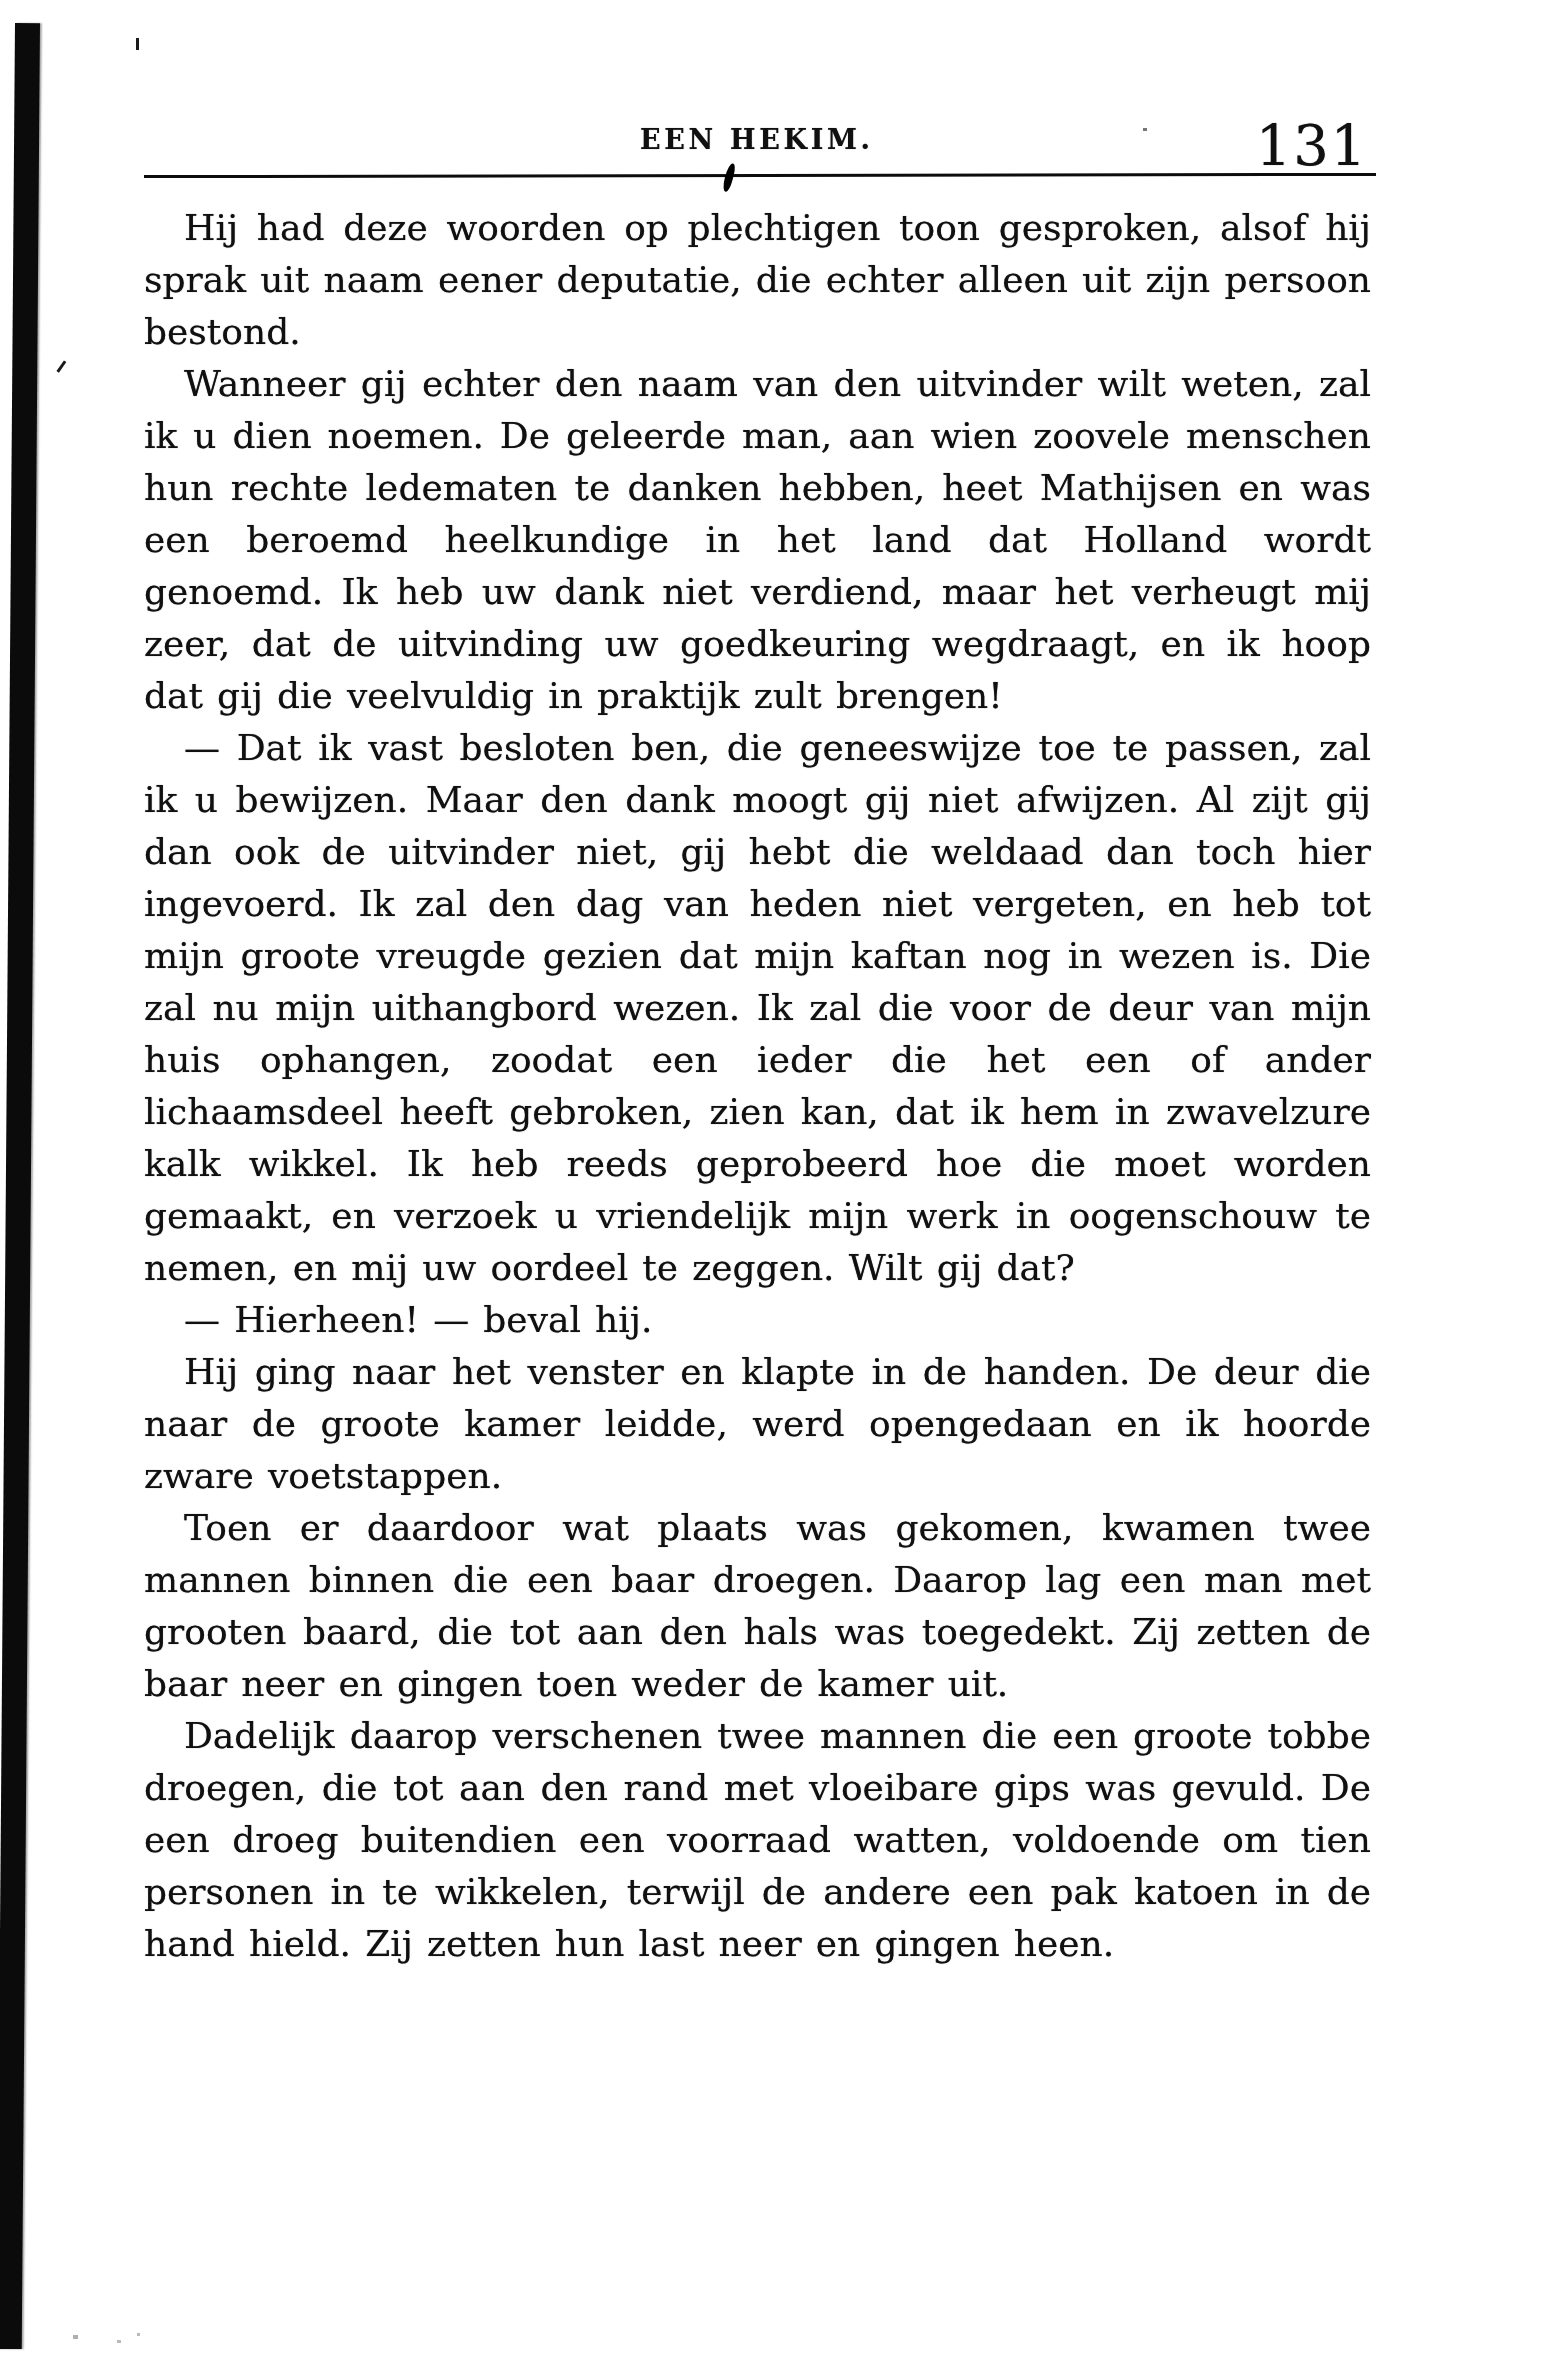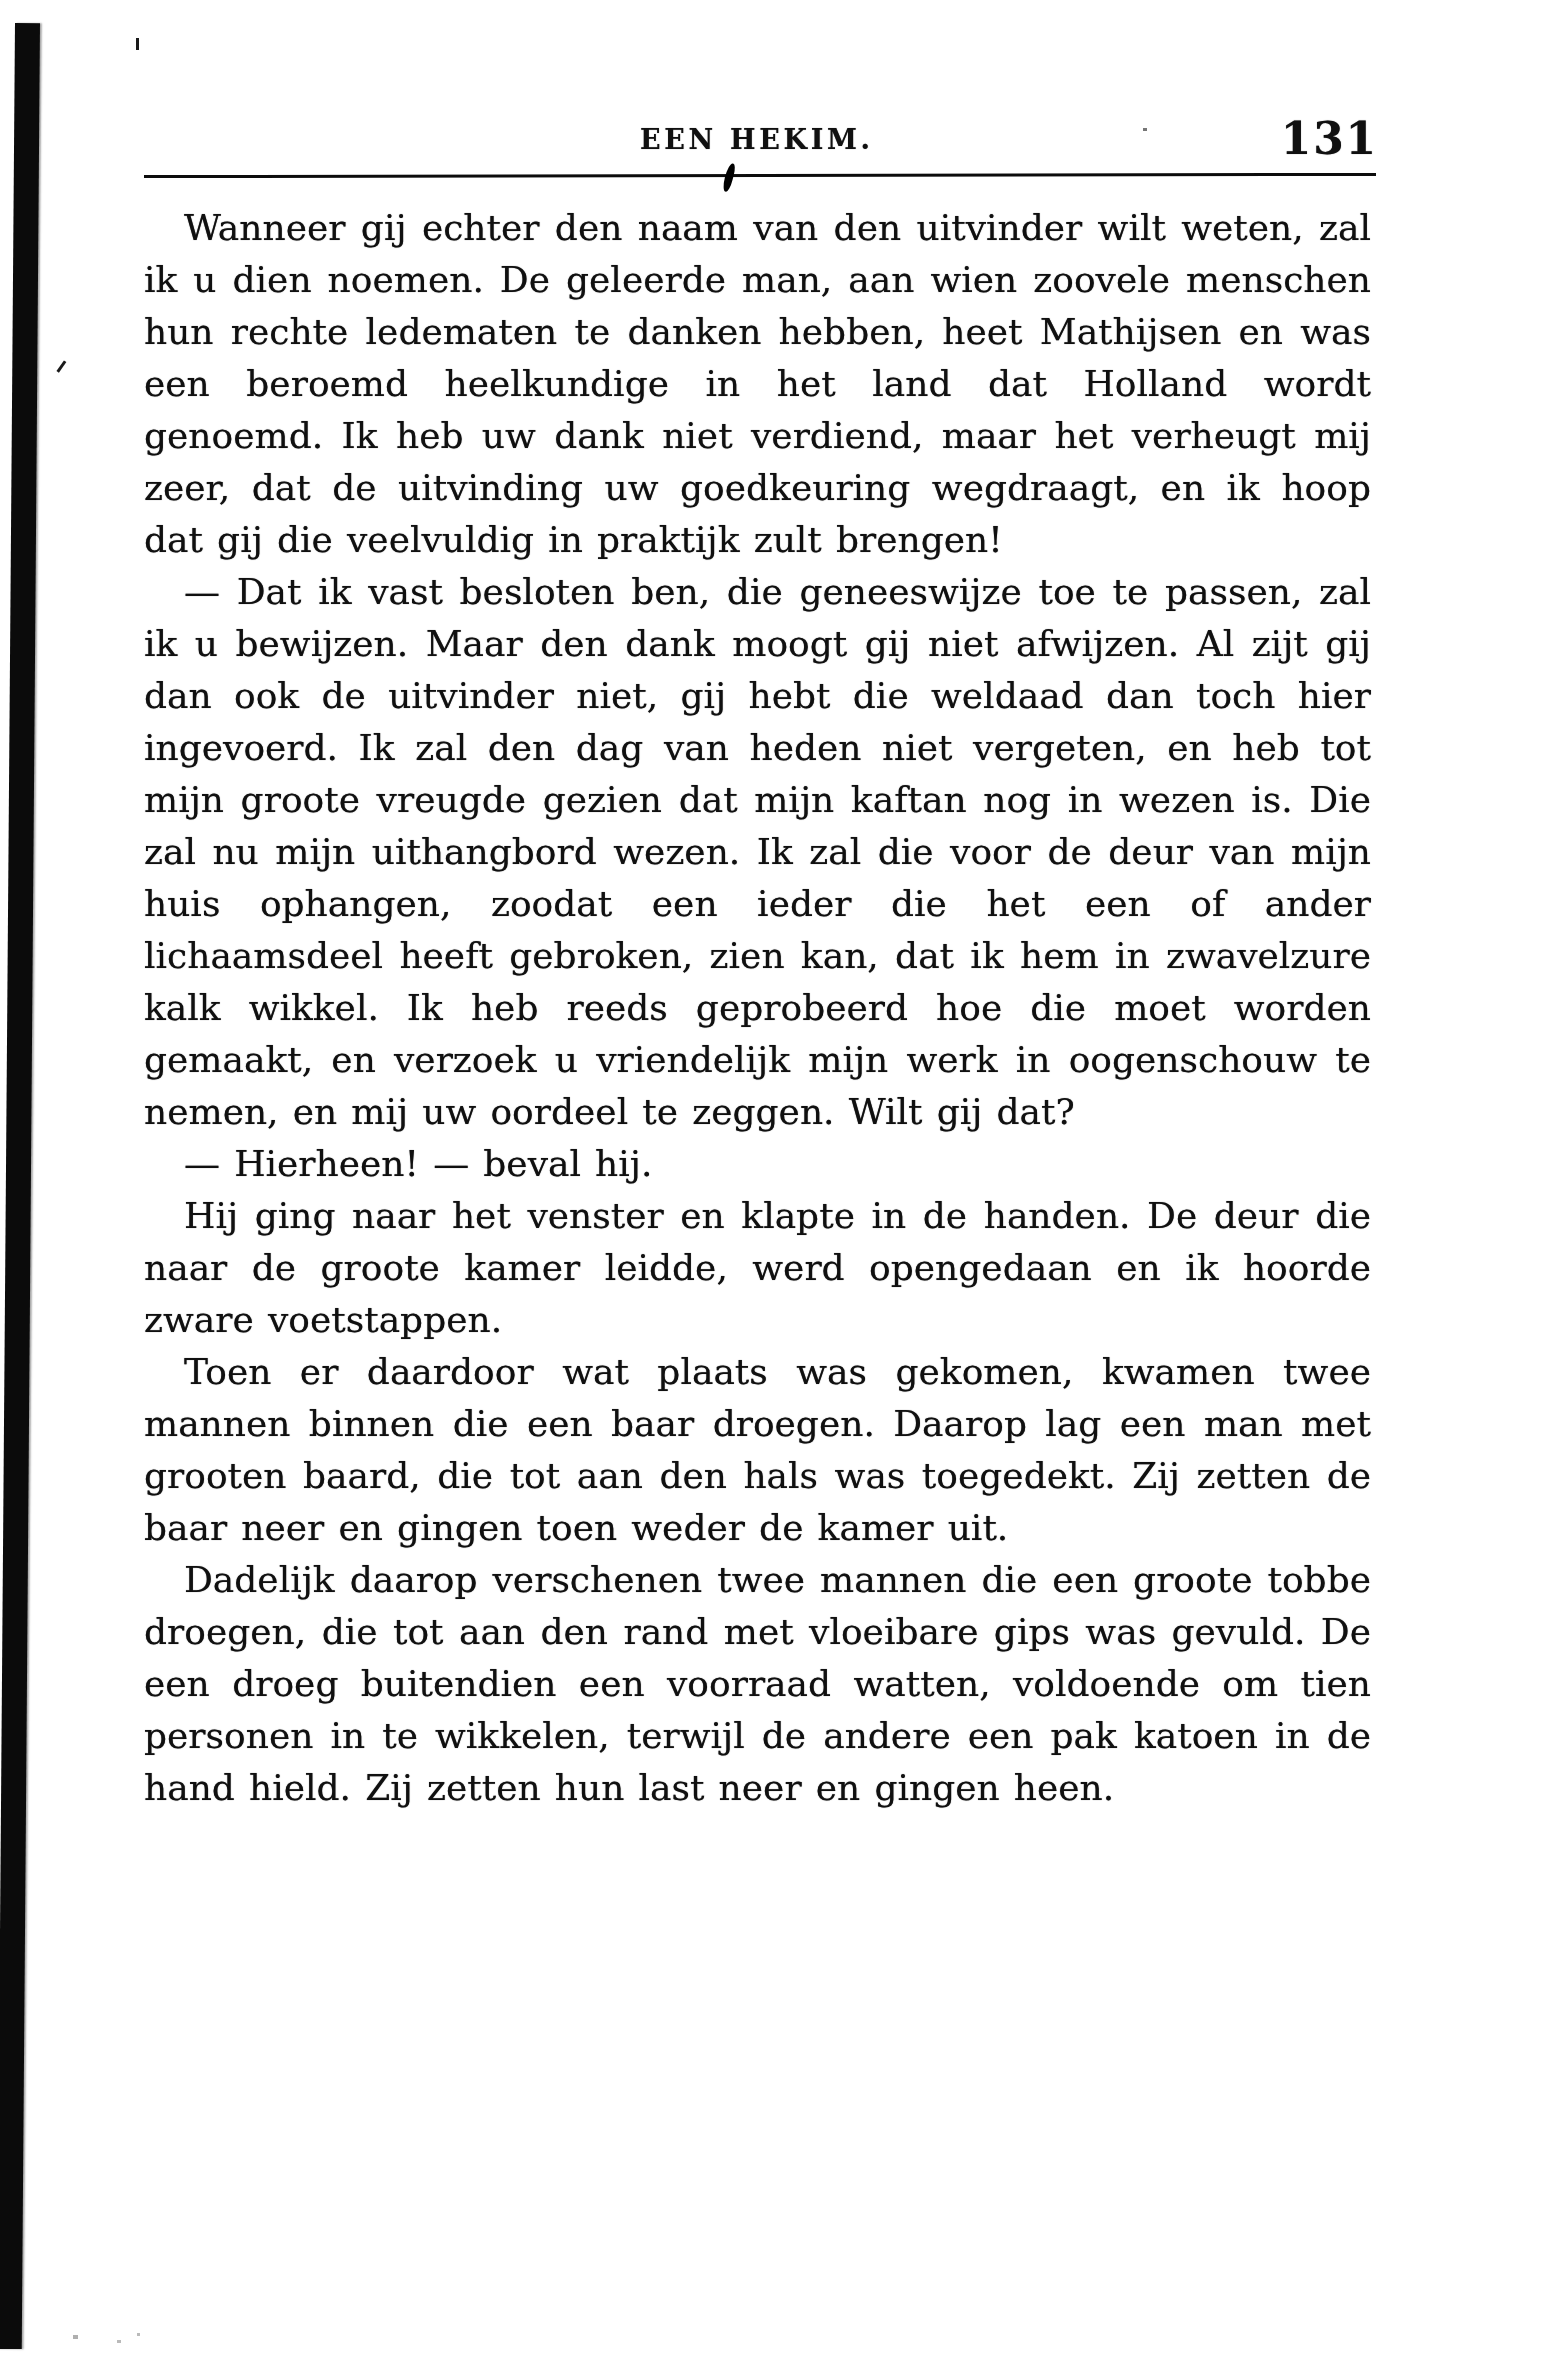--- a/index.html
+++ b/index.html
@@ -45,24 +45,24 @@
     left: 640px;
     top: 124px;
     font-size: 27px;
     font-weight: bold;
     letter-spacing: 3.7px;
     white-space: nowrap;
     text-shadow: 0 0 0.9px rgba(0,0,0,0.6);
   }
   .page-number {
     position: absolute;
-    right: 184px;
+    right: 194px;
     top: 113px;
-    font-size: 44px;
-    font-weight: bold;
+    font-size: 56px;
+    font-weight: normal;
     letter-spacing: 1.8px;
     text-shadow: 0 0 0.9px rgba(0,0,0,0.6);
   }
   .header-rule {
     position: absolute;
     left: 144px;
     top: 174px;
     width: 1232px;
     height: 2.7px;
     background: #0c0c0c;
@@ -110,20 +110,21 @@
 
   <span class="running-title">EEN HEKIM.</span>
 
   <span class="page-number">131</span>
 
   <div class="header-rule">
     <span class="ink-blot"></span>
   </div>
 
   <main class="text-block">
+    <p class="para">Hij had deze woorden op plechtigen toon gesproken, alsof hij sprak uit naam eener deputatie, die echter alleen uit zijn persoon bestond.</p>
     <p class="para">Wanneer gij echter den naam van den uitvinder wilt weten, zal ik u dien noemen. De geleerde man, aan wien zoovele menschen hun rechte ledematen te danken hebben, heet Mathijsen en was een beroemd heelkundige in het land dat Holland wordt genoemd. Ik heb uw dank niet verdiend, maar het verheugt mij zeer, dat de uitvinding uw goedkeuring wegdraagt, en ik hoop dat gij die veelvuldig in praktijk zult brengen!</p>
     <p class="para">— Dat ik vast besloten ben, die geneeswijze toe te passen, zal ik u bewijzen. Maar den dank moogt gij niet afwijzen. Al zijt gij dan ook de uitvinder niet, gij hebt die weldaad dan toch hier ingevoerd. Ik zal den dag van heden niet vergeten, en heb tot mijn groote vreugde gezien dat mijn kaftan nog in wezen is. Die zal nu mijn uithangbord wezen. Ik zal die voor de deur van mijn huis ophangen, zoodat een ieder die het een of ander lichaamsdeel heeft gebroken, zien kan, dat ik hem in zwavelzure kalk wikkel. Ik heb reeds geprobeerd hoe die moet worden gemaakt, en verzoek u vriendelijk mijn werk in oogenschouw te nemen, en mij uw oordeel te zeggen. Wilt gij dat?</p>
     <p class="para">— Hierheen! — beval hij.</p>
     <p class="para">Hij ging naar het venster en klapte in de handen. De deur die naar de groote kamer leidde, werd opengedaan en ik hoorde zware voetstappen.</p>
     <p class="para">Toen er daardoor wat plaats was gekomen, kwamen twee mannen binnen die een baar droegen. Daarop lag een man met grooten baard, die tot aan den hals was toegedekt. Zij zetten de baar neer en gingen toen weder de kamer uit.</p>
     <p class="para">Dadelijk daarop verschenen twee mannen die een groote tobbe droegen, die tot aan den rand met vloeibare gips was gevuld. De een droeg buitendien een voorraad watten, voldoende om tien personen in te wikkelen, terwijl de andere een pak katoen in de hand hield. Zij zetten hun last neer en gingen heen.</p>
   </main>
 
 </div>
 

